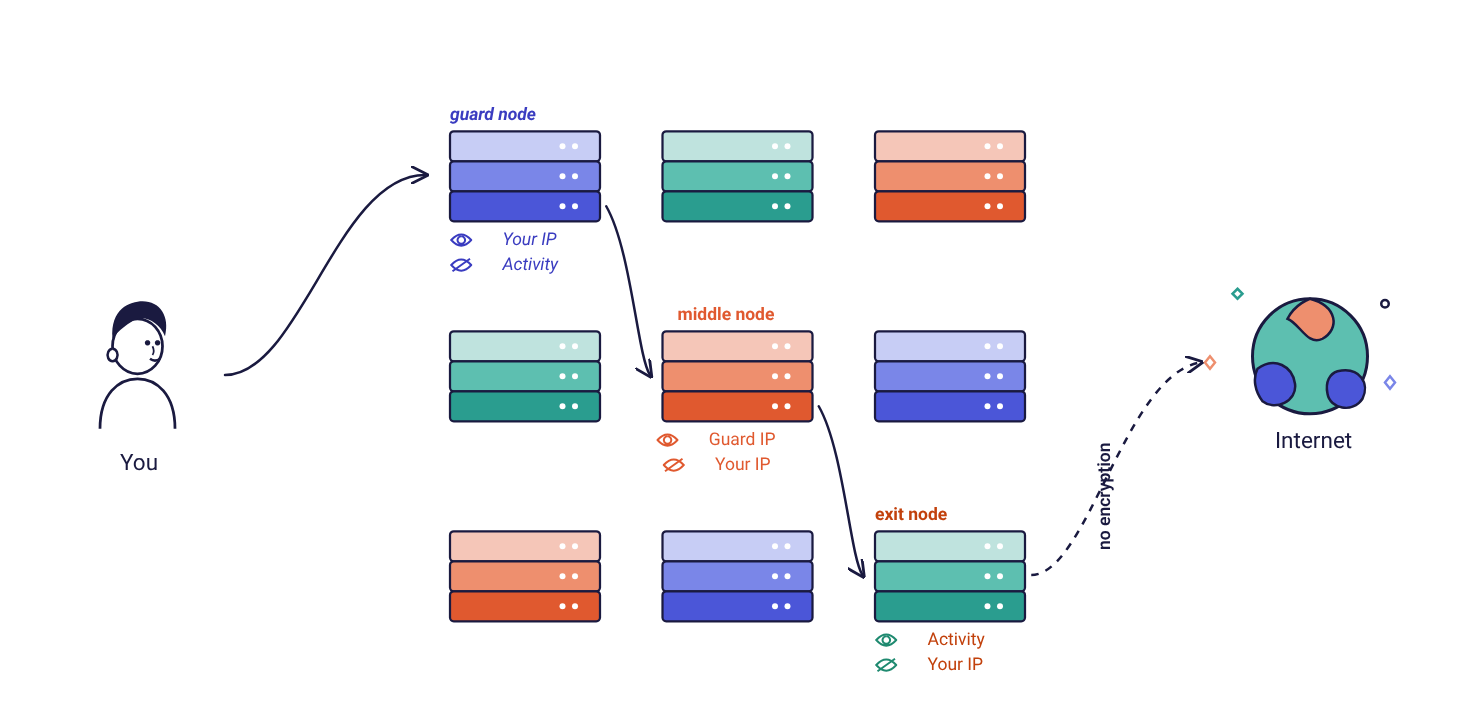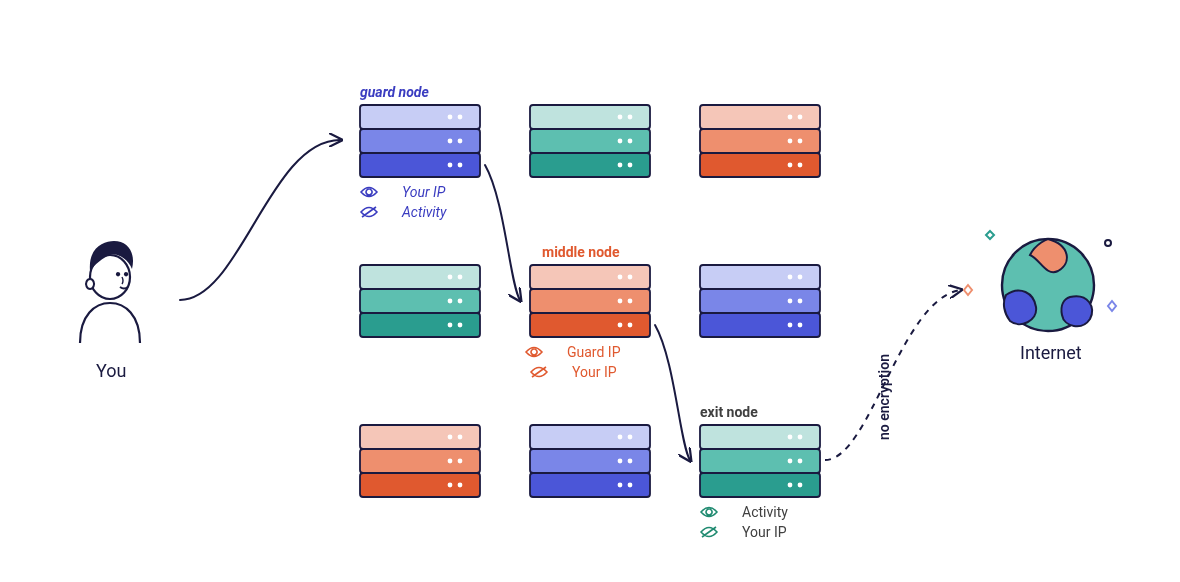--- a/index.html
+++ b/index.html
@@ -18,21 +18,21 @@
     width: 1180px; height: 582px;
   }
   .lbl {
     position: absolute;
     font-size: 14px;
     white-space: nowrap;
   }
   .bold { font-weight: 700; }
   .title-guard  { color: #3a3cc0; font-style: italic; }
   .title-middle { color: #e0592f; }
-  .title-exit   { color: #404040; text-align: right; }
+  .title-exit   { color: #c2410c; text-align: right; }
   .you-lbl, .internet-lbl { color: #1a1a40; font-weight: 400; font-size: 18px; }
   .meta-row {
     display: flex;
     align-items: center;
     gap: 24px;
     font-size: 14px;
   }
   .meta-row svg { flex: 0 0 auto; }
   .encryption-lbl {
     transform: rotate(-90deg);

